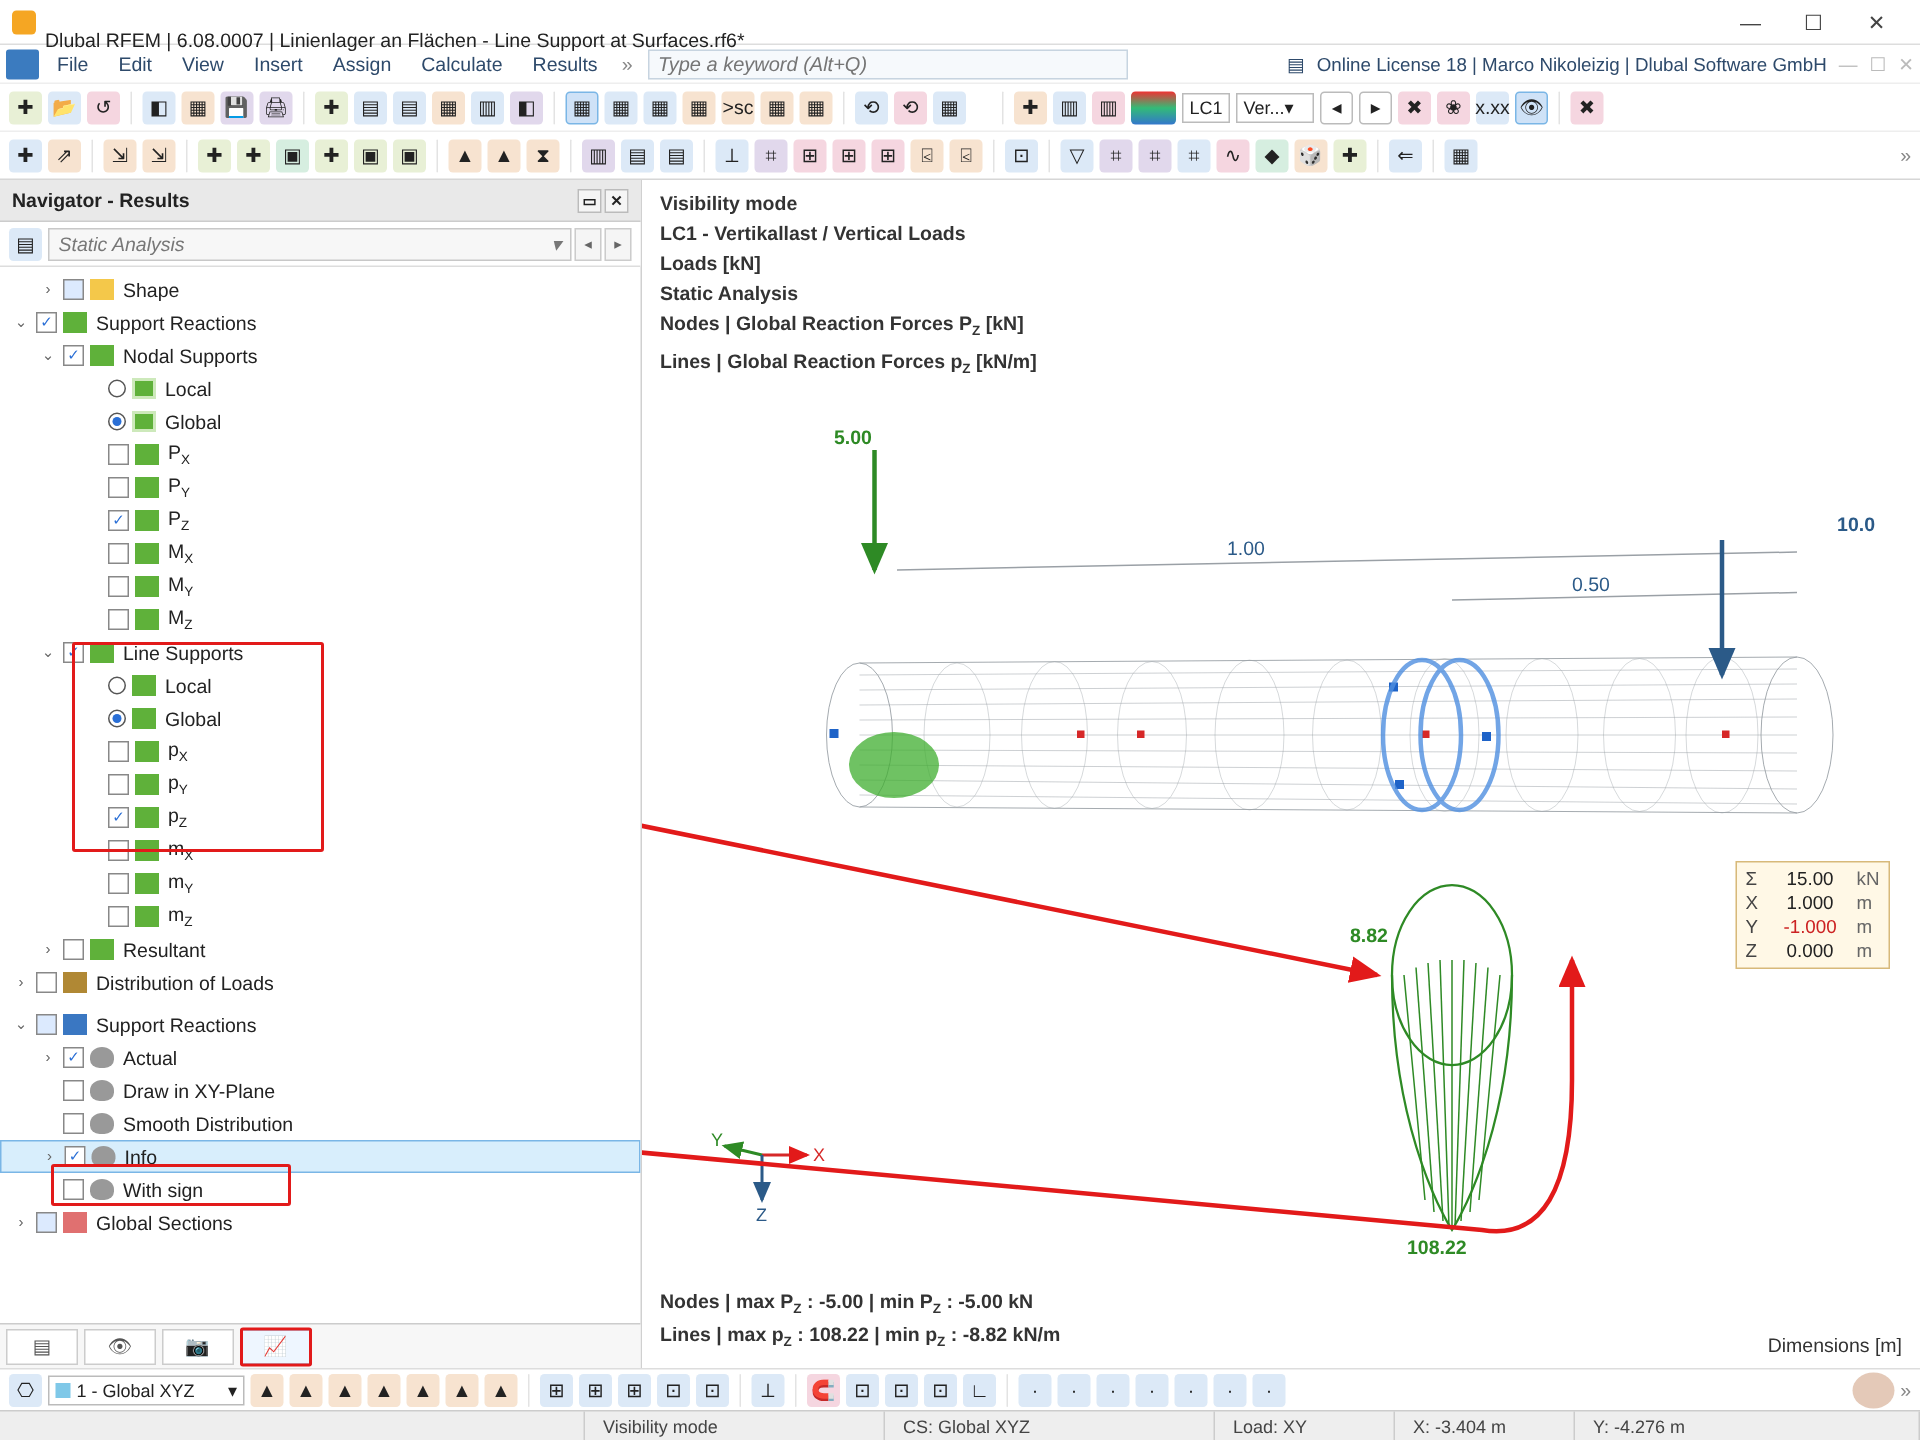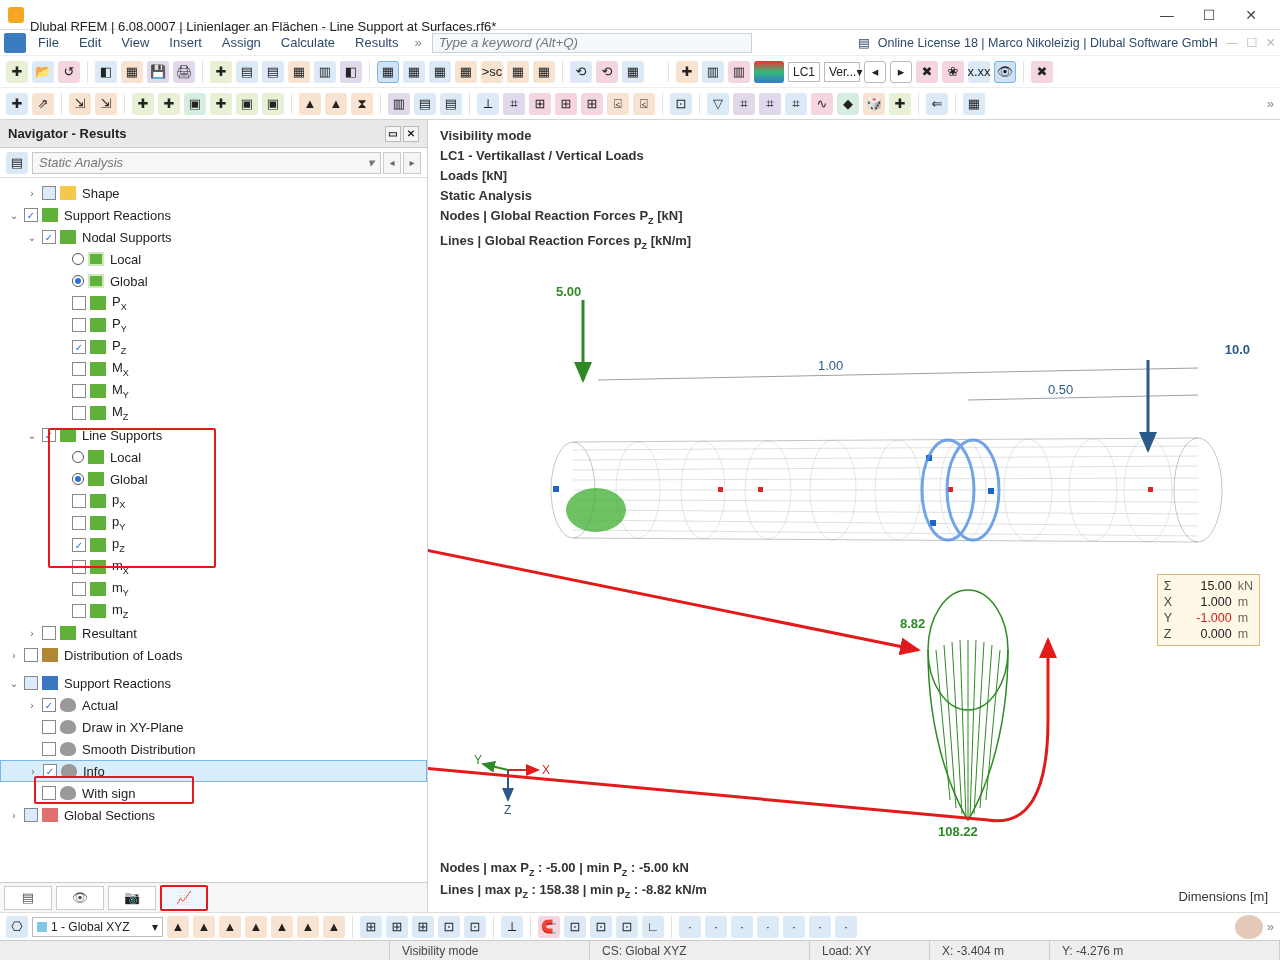--- a/index.html
+++ b/index.html
@@ -50,21 +50,21 @@
   .nav-tabs .t{width:48px;height:24px;border:1px solid #ccc;background:#fff;display:flex;align-items:center;justify-content:center;font-size:13px;color:#555;}
   .nav-tabs .t.active{background:#eef6ff;border-color:#7ab6e6;}
   .viewport { flex:1; position:relative; background:#fff; }
   .vp-text { position:absolute; left:12px; top:6px; line-height:20px; font-weight:600; color:#333; }
   .vp-text div{font-weight:600;}
   .dim-label{position:absolute;color:#2b5a88;font-size:13px;}
   .green-label{position:absolute;color:#2e8a25;font-weight:600;}
   .info-box{position:absolute;right:20px;top:454px;border:1px solid #d7b97a;background:#fff8e6;padding:3px 6px;font-family:Consolas,monospace;font-size:12.5px;line-height:16px;}
   .info-box .r{display:flex;gap:6px;}
   .info-box .k{width:12px;color:#444;}
-  .info-box .v{width:50px;text-align:right;}
+  .info-box .v{width:50px;text-align:center;}
   .info-box .u{color:#666;}
   .info-box .yrow{color:#c22;}
   .bottom-lines{position:absolute;left:12px;bottom:8px;line-height:18px;font-weight:600;color:#333;}
   .dim-right{position:absolute;right:12px;bottom:8px;color:#333;font-weight:500;}
   .red-arrow{stroke:#e21a1a;stroke-width:3;fill:none;marker-end:url(#redhead);}
   .status { height:20px; background:#eee; border-top:1px solid #ccc; display:flex;align-items:center;font-size:12px;color:#444; }
   .status .cell{padding:0 12px;border-right:1px solid #ccc;height:100%;display:flex;align-items:center;}
   .toolstrip2 { height:28px; background:#fff; border-top:1px solid #ddd; display:flex;align-items:center;padding:0 6px;gap:4px; }
   .toolstrip2 .rhs{margin-left:auto;display:flex;align-items:center;gap:4px;}
   sub{font-size:9px;}
@@ -129,21 +129,21 @@
   <div class="tb col5">⟲</div>
   <div class="tb col2">▦</div>
   <div class="tb sep" style="margin-left:20px"></div>
   <div class="tb col3">✚</div>
   <div class="tb col2">▥</div>
   <div class="tb col5">▥</div>
   <div class="tb" style="background:linear-gradient(#e33,#3b7,#37c);width:30px"></div>
   <div class="lc-combo">
       <span>LC1</span>
     </div>
-  <div class="lc-combo" style="width:36px"><span>Ver...</span> ▾</div>
+  <div class="lc-combo" style="width:52px"><span>Ver...</span> ▾</div>
   <div class="tb" style="border:1px solid #bbb">◂</div>
   <div class="tb" style="border:1px solid #bbb">▸</div>
   <div class="tb col5">✖</div>
   <div class="tb col5">❀</div>
   <div class="tb col2">x.xx</div>
   <div class="tb col2" style="background:#cfe2f7;border:1px solid #7ab6e6;">👁</div>
   <div class="tb sep"></div>
   <div class="tb col5">✖</div>
 </div>
 
@@ -536,21 +536,21 @@
         </div>
       <div class="r">
           <span class="k">Z</span>
           <span class="v">0.000</span>
           <span class="u">m</span>
         </div>
     </div>
 
     <div class="bottom-lines">
       <div><span>Nodes | max P</span><sub>Z</sub><span> : -5.00 | min P</span><sub>Z</sub><span> : -5.00 kN</span></div>
-      <div><span>Lines | max p</span><sub>Z</sub><span> : 158.38 | min p</span><sub>Z</sub><span> : -8.82 kN/m</span></div>
+      <div><span>Lines | max p</span><sub>Z</sub><span> : 108.22 | min p</span><sub>Z</sub><span> : -8.82 kN/m</span></div>
     </div>
     <div class="dim-right">Dimensions [m]</div>
   </div>
 </div>
 
 <div class="toolstrip2">
   <div class="tb col2">⎔</div>
   <div class="lc-combo" style="width:131px">
       <span style="width:10px;height:10px;background:#7fc8e8;display:inline-block;margin-right:4px"></span>
       <span>1 - Global XYZ</span>

